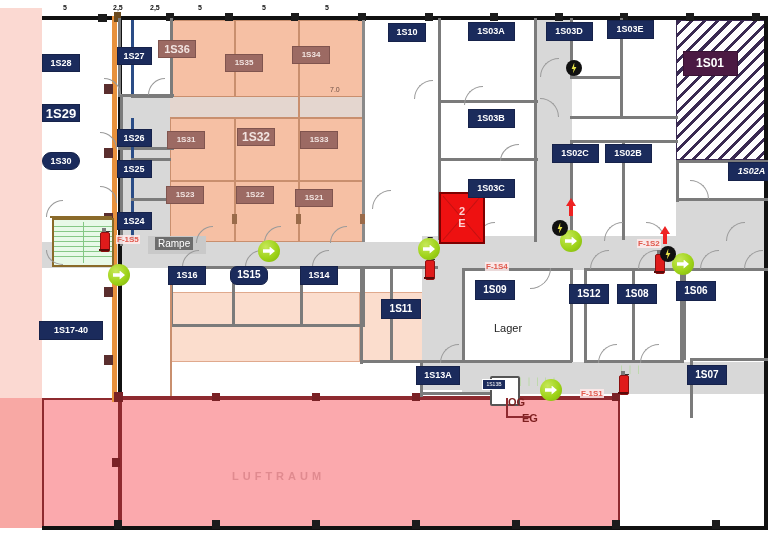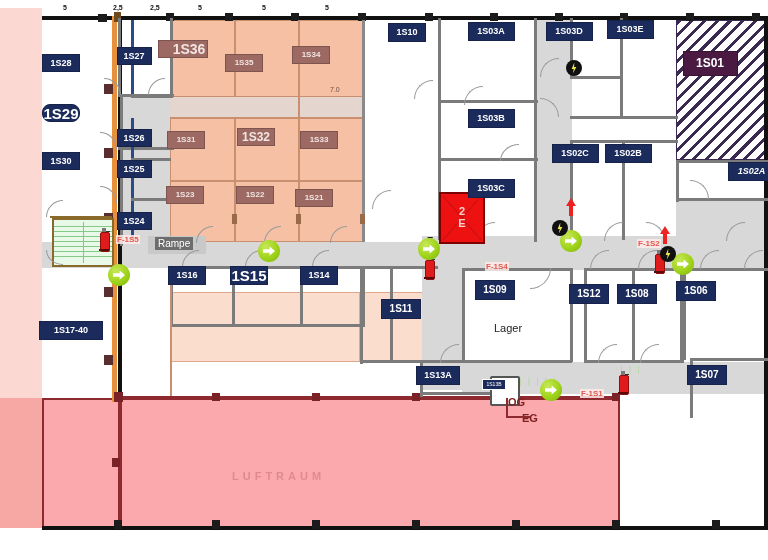--- a/index.html
+++ b/index.html
@@ -316,36 +316,36 @@
       <div class="dimtxt" style="left: 63px; top: 4px;">5</div>
       <div class="dimtxt" style="left: 113px; top: 4px;">2,5</div>
       <div class="dimtxt" style="left: 150px; top: 4px;">2,5</div>
       <div class="dimtxt" style="left: 198px; top: 4px;">5</div>
       <div class="dimtxt" style="left: 262px; top: 4px;">5</div>
       <div class="dimtxt" style="left: 325px; top: 4px;">5</div>
     </div>
   <div id="rooms-layer">
       <div class="rlabel" style="left: 42px; top: 54px; width: 36px; height: 16px; font-size: 9px;">1S28</div>
       <div class="rlabel" style="left: 116.5px; top: 47px; width: 33px; height: 16px; font-size: 9px;">1S27</div>
-      <div class="rlabel" style="left: 42px; top: 104px; width: 36px; height: 16px; font-size: 15px; border-radius: 8px;">1S29</div>
-      <div class="rlabel" style="left: 42px; top: 152px; width: 36px; height: 16px; font-size: 9px;">1S30</div>
+      <div class="rlabel" style="left: 42px; top: 104px; width: 36px; height: 16px; font-size: 13px;">1S29</div>
+      <div class="rlabel" style="left: 42px; top: 152px; width: 36px; height: 16px; font-size: 9px; border-radius: 9px;">1S30</div>
       <div class="rlabel" style="left: 116.5px; top: 129px; width: 33px; height: 16px; font-size: 9px;">1S26</div>
       <div class="rlabel" style="left: 116.5px; top: 160px; width: 33px; height: 16px; font-size: 9px;">1S25</div>
       <div class="rlabel" style="left: 116.5px; top: 212px; width: 33px; height: 16px; font-size: 9px;">1S24</div>
-      <div class="rlabel orange" style="left: 158px; top: 40px; width: 36px; height: 16px; font-size: 14px; padding-left: 12px;">1S36</div>
+      <div class="rlabel orange" style="left: 158px; top: 40px; width: 36px; height: 16px; font-size: 11px;">1S36</div>
       <div class="rlabel orange" style="left: 225px; top: 54px; width: 36px; height: 16px; font-size: 8px;">1S35</div>
       <div class="rlabel orange" style="left: 292px; top: 46px; width: 36px; height: 16px; font-size: 8px;">1S34</div>
       <div class="rlabel orange" style="left: 167px; top: 131px; width: 36px; height: 16px; font-size: 8px;">1S31</div>
       <div class="rlabel orange" style="left: 237px; top: 128px; width: 36px; height: 16px; font-size: 12px;">1S32</div>
       <div class="rlabel orange" style="left: 300px; top: 131px; width: 36px; height: 16px; font-size: 8px;">1S33</div>
       <div class="rlabel orange" style="left: 166px; top: 186px; width: 36px; height: 16px; font-size: 8px;">1S23</div>
       <div class="rlabel orange" style="left: 236px; top: 186px; width: 36px; height: 16px; font-size: 8px;">1S22</div>
       <div class="rlabel orange" style="left: 295px; top: 189px; width: 36px; height: 16px; font-size: 8px;">1S21</div>
       <div class="rlabel" style="left: 168px; top: 265.5px; width: 36px; height: 17px; font-size: 9px;">1S16</div>
-      <div class="rlabel" style="left: 230px; top: 265.5px; width: 36px; height: 17px; font-size: 15px;">1S15</div>
+      <div class="rlabel" style="left: 230px; top: 265.5px; width: 36px; height: 17px; font-size: 10px; border-radius: 7px;">1S15</div>
       <div class="rlabel" style="left: 300px; top: 265.5px; width: 36px; height: 17px; font-size: 9px;">1S14</div>
       <div class="rlabel" style="left: 39px; top: 320.5px; width: 62px; height: 17px; font-size: 9px;">1S17-40</div>
       <div class="rlabel" style="left: 388px; top: 22.5px; width: 36px; height: 17px; font-size: 9px;">1S10</div>
       <div class="rlabel" style="left: 467.5px; top: 21.5px; width: 45px; height: 17px; font-size: 9px;">1S03A</div>
       <div class="rlabel" style="left: 467.5px; top: 108.5px; width: 45px; height: 17px; font-size: 9px;">1S03B</div>
       <div class="rlabel" style="left: 467.5px; top: 178.5px; width: 45px; height: 17px; font-size: 9px;">1S03C</div>
       <div class="rlabel" style="left: 545.5px; top: 21.5px; width: 45px; height: 17px; font-size: 9px;">1S03D</div>
       <div class="rlabel" style="left: 606.5px; top: 19.5px; width: 45px; height: 17px; font-size: 9px;">1S03E</div>
       <div class="rlabel purple" style="left: 682.5px; top: 50.5px; width: 53px; height: 23px; font-size: 12px;">1S01</div>
       <div class="rlabel" style="left: 551.5px; top: 143.5px; width: 45px; height: 17px; font-size: 9px;">1S02C</div>

